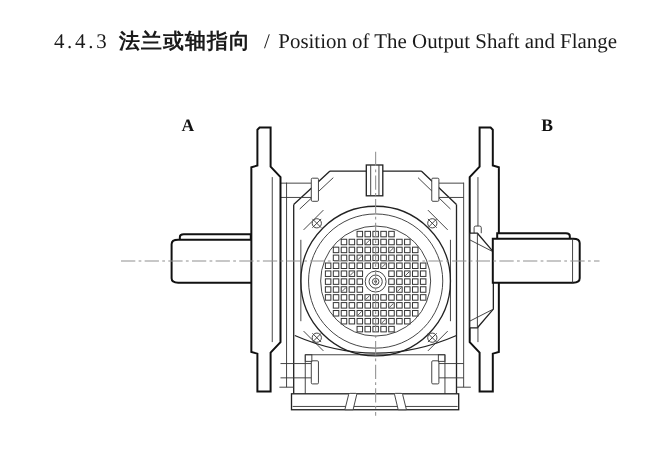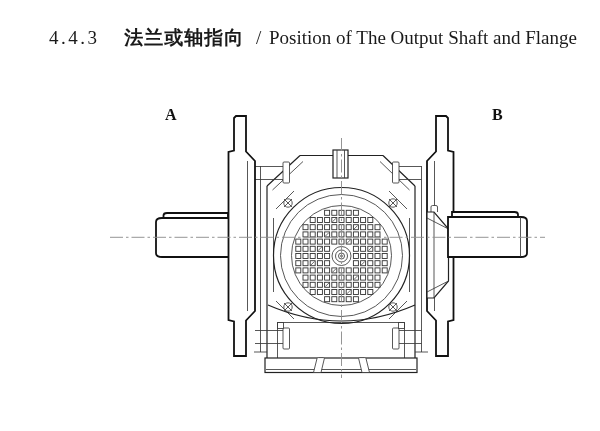--- a/index.html
+++ b/index.html
@@ -5,21 +5,21 @@
   html,body{margin:0;padding:0;}
   body{
     width:600px;height:431px;background:#ffffff;position:relative;
     font-family:"Liberation Serif", serif;overflow:hidden;
   }
   .title{
     position:absolute;left:49px;top:25px;width:545px;
     font-size:19px;color:#1a1a1a;white-space:nowrap;
   }
   .title .num{letter-spacing:2.5px;margin-top:28px;}
-  .title .zh{font-weight:bold;font-family:Liberation Mono, monospace;letter-spacing:1px;margin-left:20px;}
+  .title .zh{font-weight:bold;font-family:Liberation Mono, monospace;letter-spacing:1px;margin-left:4px;}
   .title .sep{margin:0 3px 0 7px;}
   .lbl{
     position:absolute;font-size:16px;font-weight:bold;color:#111;
     font-family:"Liberation Serif",serif;
   }
   .lbl-a{left:165px;top:106px;}
   .lbl-b{left:492px;top:106px;}
   svg.fig{position:absolute;left:0;top:0;}
   
   .thick{stroke:#111;stroke-width:1.8;fill:#fff;stroke-linejoin:miter;}

